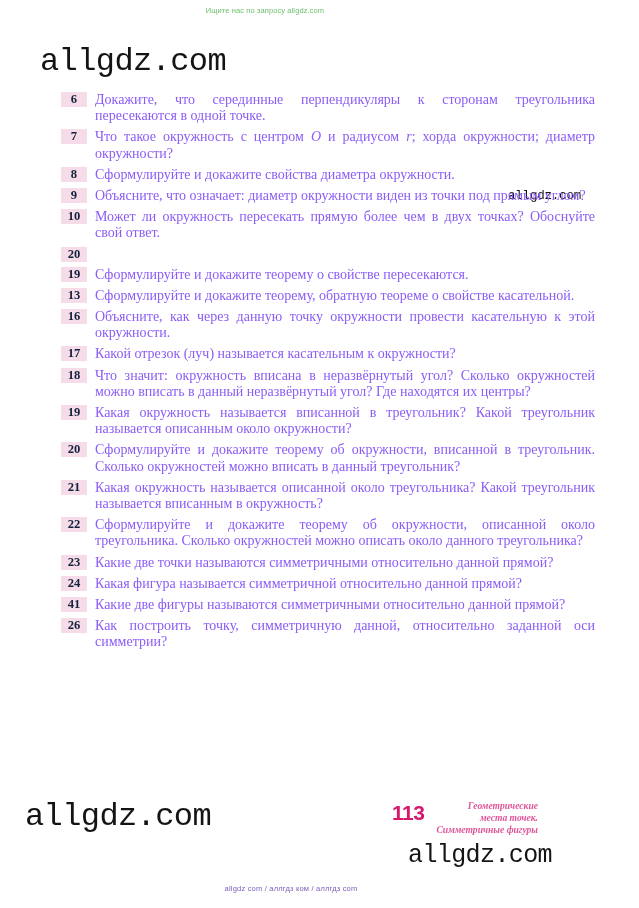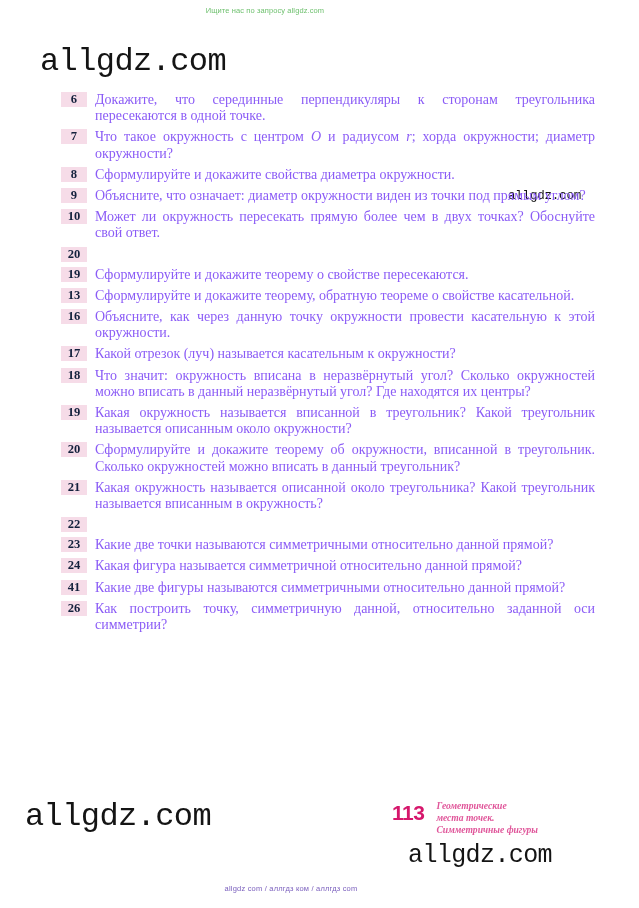--- a/index.html
+++ b/index.html
@@ -84,20 +84,21 @@
     font-style: italic;
   }
 
   
   .footer {
     position: absolute;
     left: 392px;
     top: 800px;
     display: flex;
     align-items: flex-start;
+    text-align: right;
   }
   .page-num {
     font-family: "Liberation Sans", "DejaVu Sans", sans-serif;
     font-weight: bold;
     font-size: 21px;
     color: #d6176c;
     line-height: 26px;
     letter-spacing: -0.5px;
     margin-right: 12px;
   }
@@ -184,20 +185,21 @@
     <div class="qrow">
       <div class="qnum">20</div>
       <div class="qtext">Сформулируйте и докажите теорему об окружности, вписанной в треугольник. Сколько окружностей можно вписать в данный треугольник?</div>
     </div>
     <div class="qrow">
       <div class="qnum">21</div>
       <div class="qtext">Какая окружность называется описанной около треугольника? Какой треугольник называется вписанным в окружность?</div>
     </div>
     <div class="qrow">
       <div class="qnum">22</div>
+      <div class="qtext">Сформулируйте и докажите теорему об окружности, описанной около треугольника. Сколько окружностей можно описать около данного треугольника?</div>
     </div>
     <div class="qrow">
       <div class="qnum">23</div>
       <div class="qtext">Какие две точки называются симметричными относительно данной прямой?</div>
     </div>
     <div class="qrow">
       <div class="qnum">24</div>
       <div class="qtext">Какая фигура называется симметричной относительно данной прямой?</div>
     </div>
     <div class="qrow">

